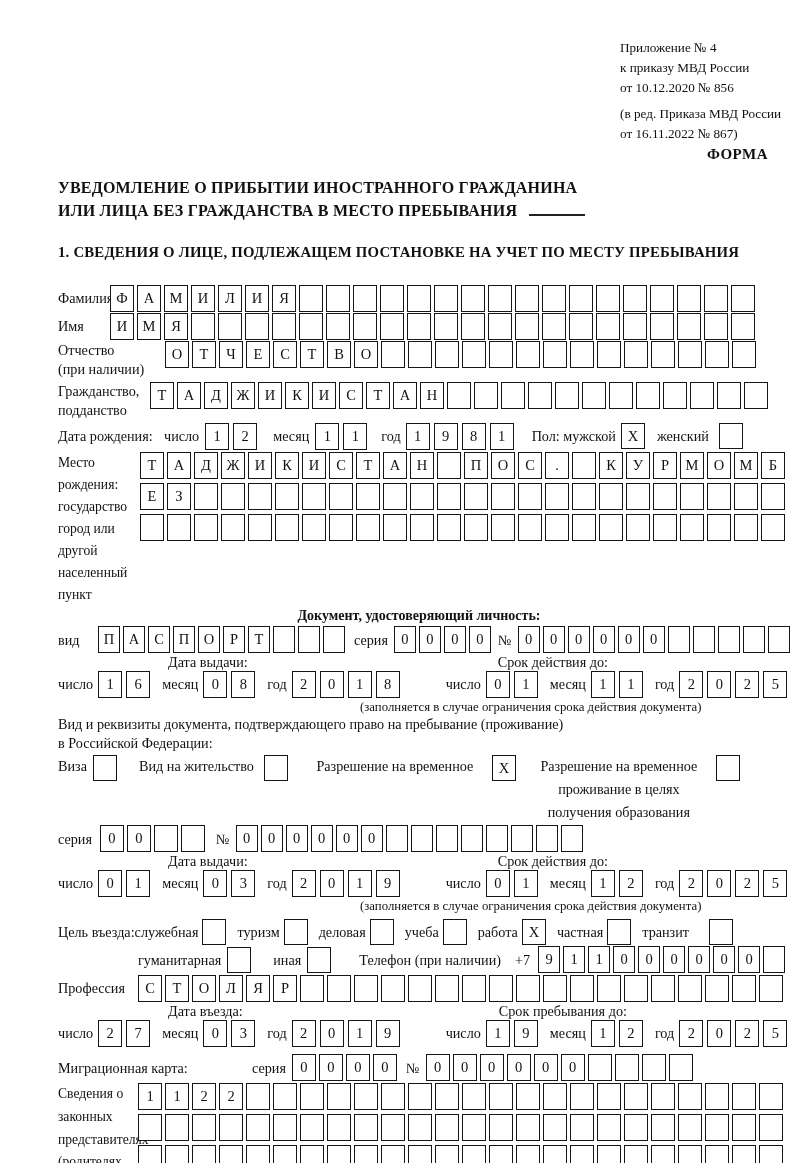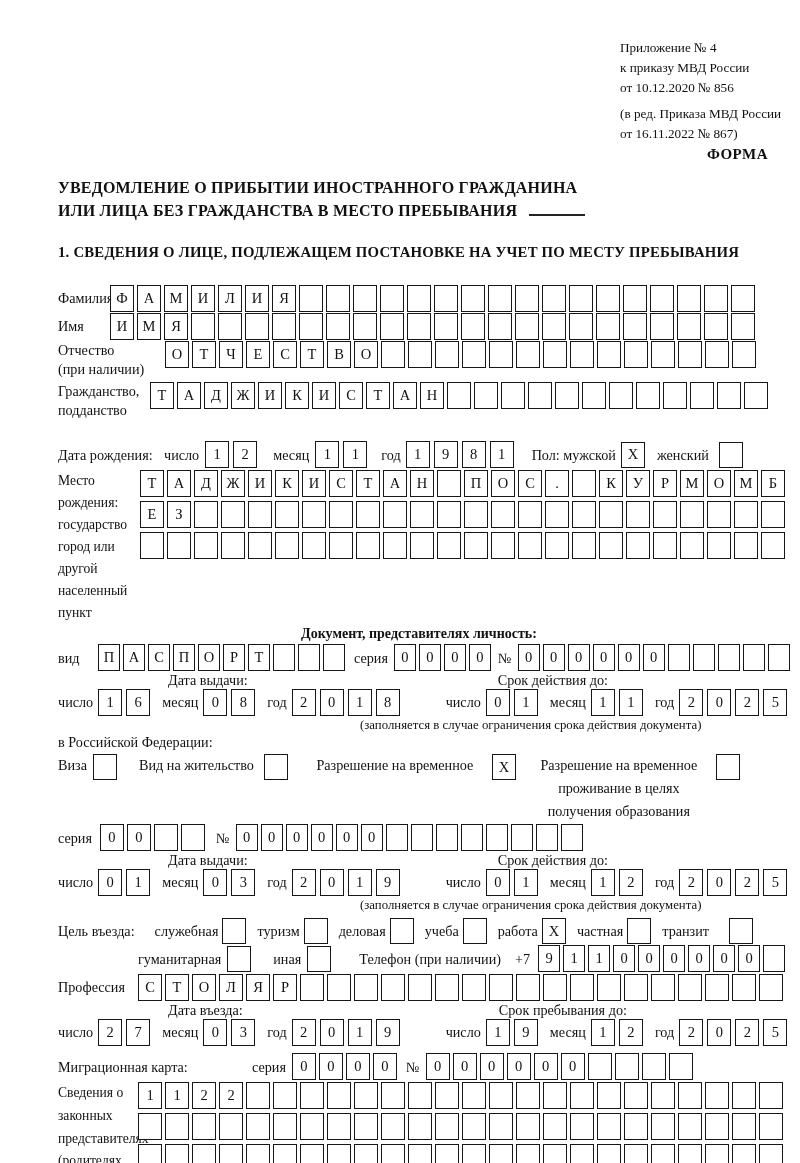--- a/index.html
+++ b/index.html
@@ -182,21 +182,21 @@
           <span class="cell"></span>
           <span class="cell"></span>
           <span class="cell"></span>
           <span class="cell"></span>
           <span class="cell"></span>
           <span class="cell"></span>
           <span class="cell"></span>
         </span>
     </div>
 
-    <div class="row" style="margin-top:19px;align-items:center">
+    <div class="row" style="margin-top:1px;align-items:flex-start">
       <span class="lbl" style="width:106px">Дата рождения:</span>
       <span class="lbl" style="margin-right:6px">число</span>
       <span class="boxes dgb">
           <span class="cell">1</span>
           <span class="cell">2</span>
         </span>
       <span class="lbl" style="margin-left:4px;margin-right:6px">месяц</span>
       <span class="boxes dgb">
           <span class="cell">1</span>
           <span class="cell">1</span>
@@ -296,21 +296,21 @@
             <span class="cell"></span>
             <span class="cell"></span>
             <span class="cell"></span>
             <span class="cell"></span>
             <span class="cell"></span>
             <span class="cell"></span>
           </span>
       </span>
     </div>
 
-    <div class="docheader">Документ, представителях личность:</div>
+    <div class="docheader">Документ, удостоверяющий личность:</div>
 
     <div class="row tight" style="margin-top:2px;align-items:center">
       <span class="lbl" style="width:40px">вид</span>
       <span class="boxes">
           <span class="cell">П</span>
           <span class="cell">А</span>
           <span class="cell">С</span>
           <span class="cell">П</span>
           <span class="cell">О</span>
           <span class="cell">Р</span>
@@ -381,20 +381,21 @@
           <span class="boxes dgb">
             <span class="cell">2</span>
             <span class="cell">0</span>
             <span class="cell">2</span>
             <span class="cell">5</span>
           </span>
       </span>
     </div>
     <div class="note">(заполняется в случае ограничения срока действия документа)</div>
 
+    <div class="resline">Вид и реквизиты документа, подтверждающего право на пребывание (проживание)</div>
     <div class="resline">в Российской Федерации:</div>
 
     <div class="row" style="margin-top:2px">
       <span class="lbl" style="line-height:23px">Виза</span>
       <span class="cbox" style="margin-left:6px"></span>
       <span class="lbl" style="line-height:23px;margin-left:22px">Вид на жительство</span>
       <span class="cbox" style="margin-left:10px"></span>
       <span class="opt2" style="margin-left:18px;width:178px">
         <div>Разрешение на временное</div>
       </span>
@@ -474,21 +475,21 @@
             <span class="cell">2</span>
             <span class="cell">0</span>
             <span class="cell">2</span>
             <span class="cell">5</span>
           </span>
       </span>
     </div>
     <div class="note">(заполняется в случае ограничения срока действия документа)</div>
 
     <div class="row" style="margin-top:5px;align-items:center">
-      <span class="lbl" style="margin-right:20px">Цель въезда:</span>
+      <span class="lbl" style="margin-right:0">Цель въезда:</span>
       <span class="lbl" style="margin-right:4px">служебная</span>
       <span class="cbox"></span>
       <span class="lbl" style="margin-left:11px;margin-right:4px">туризм</span>
       <span class="cbox"></span>
       <span class="lbl" style="margin-left:11px;margin-right:4px">деловая</span>
       <span class="cbox"></span>
       <span class="lbl" style="margin-left:11px;margin-right:4px">учеба</span>
       <span class="cbox"></span>
       <span class="lbl" style="margin-left:11px;margin-right:4px">работа</span>
       <span class="cbox">X</span>

